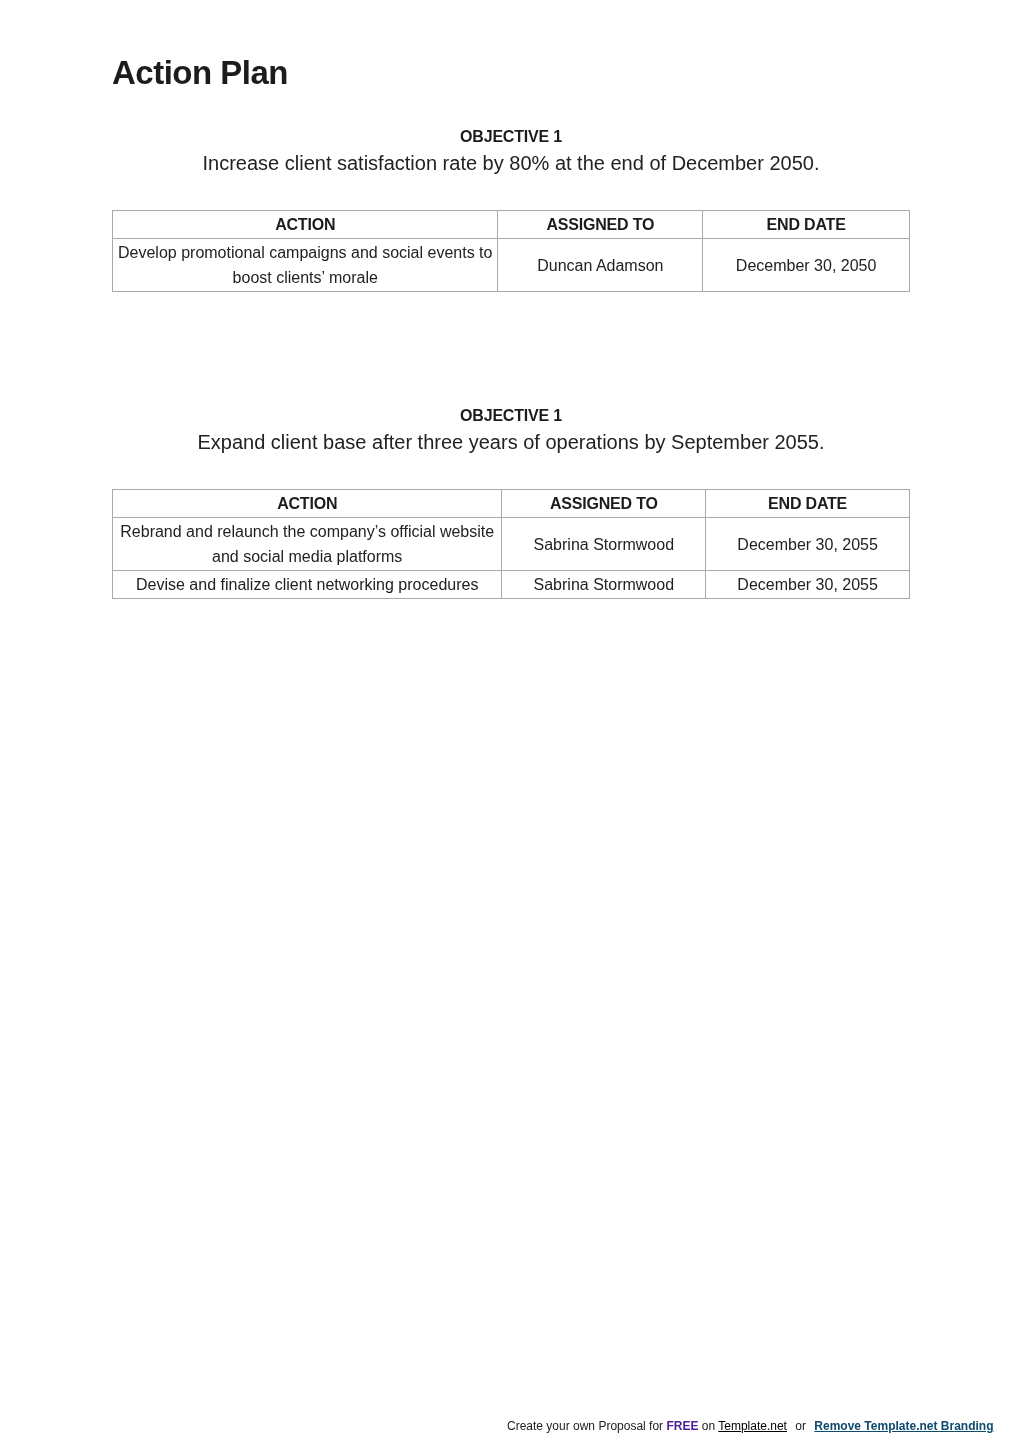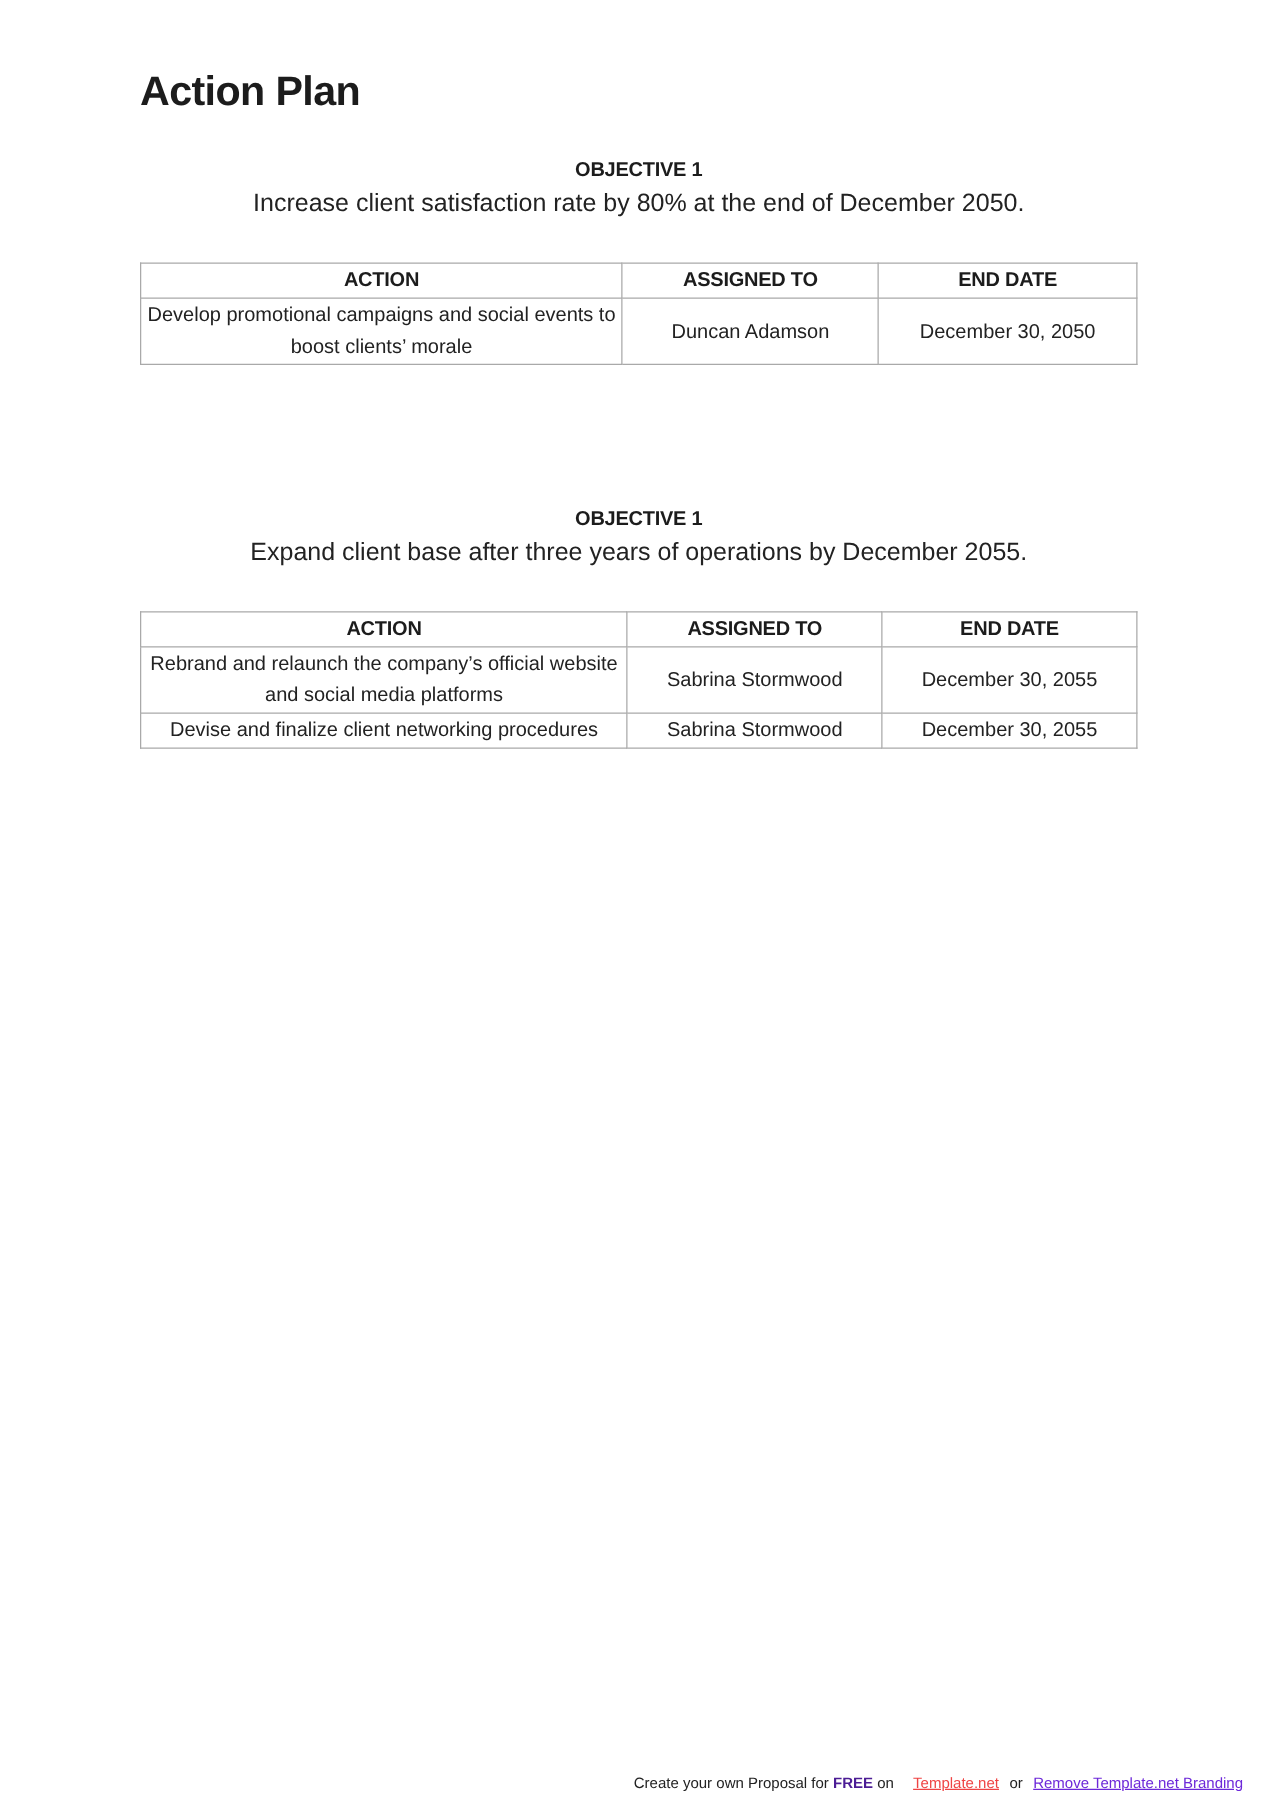--- a/index.html
+++ b/index.html
@@ -83,30 +83,31 @@
       left: 507px;
       font-size: 12px;
       color: #222222;
       white-space: nowrap;
     }
     .footer b {
       font-weight: bold;
       color: #4c1d95;
     }
     .footer .link-tn {
-      color: #ef4444;
+      color: #000000;
       text-decoration: underline;
-      margin-left: 12px;
+      margin-left: 0;
     }
     .footer .or {
       margin: 0 5px;
     }
     .footer .link-remove {
-      color: #6d28d9;
+      color: #0c4a6e;
       text-decoration: underline;
+      font-weight: bold;
     }
   </style>
 </head>
 <body>
 
 <div class="page">
 
   <h1 class="doc-title">Action Plan</h1>
 
   <div class="objective" style="top:125px;">
@@ -131,21 +132,21 @@
       <tr>
         <td class="double">Develop promotional campaigns and social events to boost clients’ morale</td>
         <td>Duncan Adamson</td>
         <td>December 30, 2050</td>
       </tr>
     </tbody>
   </table>
 
   <div class="objective" style="top:404px;">
     <div class="objective-heading">OBJECTIVE 1</div>
-    <div class="objective-text">Expand client base after three years of operations by December 2055.</div>
+    <div class="objective-text">Expand client base after three years of operations by September 2055.</div>
   </div>
 
   <table class="plan" style="top:489px;">
     <colgroup>
       <col style="width:390px">
       <col style="width:204px">
       <col style="width:204px">
     </colgroup>
     <thead>
       <tr>

